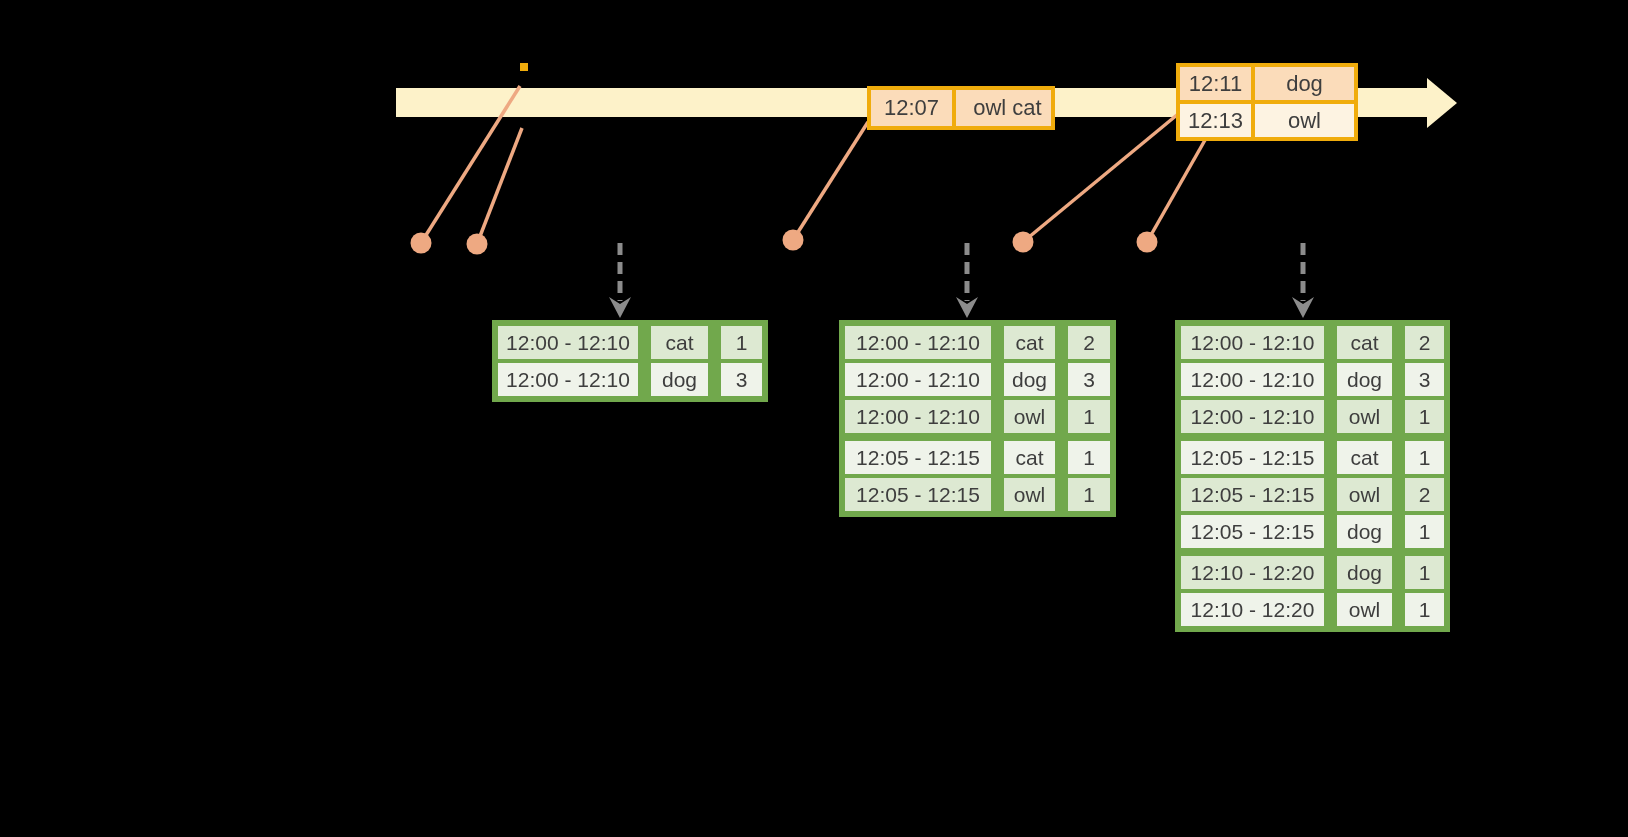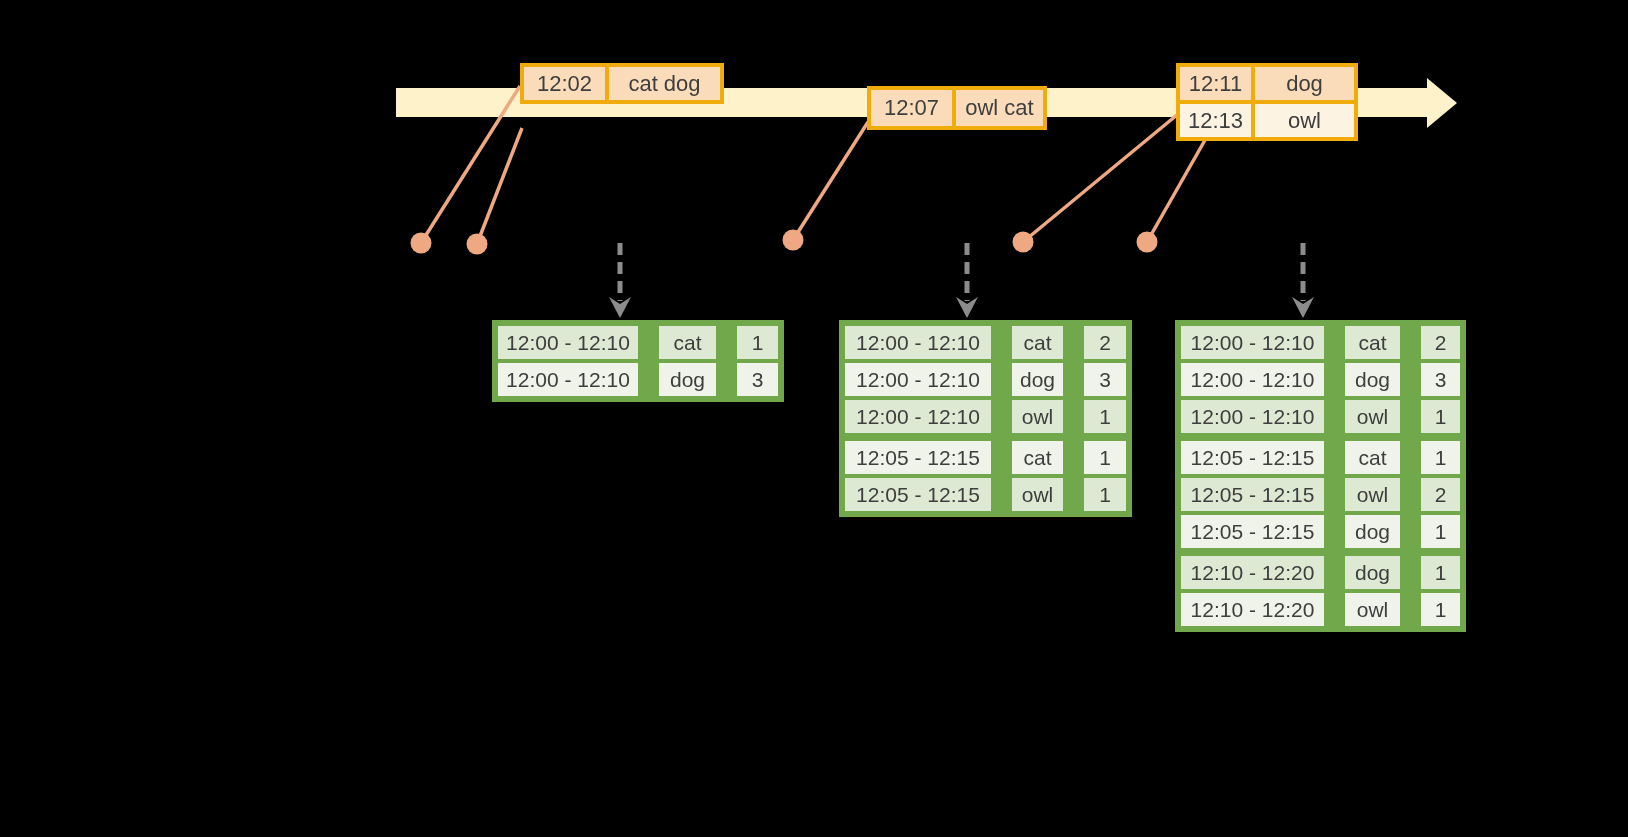--- a/index.html
+++ b/index.html
@@ -25,35 +25,35 @@
     font-size: 22px;
   }
   .ev-row { display: flex; gap: 4px; height: 33px; }
   .cell { display: flex; align-items: center; justify-content: center; }
   .ev-row.dark  > .cell { background: var(--peach-dark, #fbdcba); }
   .ev-row.light > .cell { background: var(--peach-light, #fdf3e2); }
   .box1 { left: 520px;  top: 63px; }
   .box1 .ev-time  { width: 81px; }  .box1 .ev-words { width: 111px; }
   .box2 { left: 867px;  top: 86px; }
   .box2 .ev-row   { height: 36px; border-radius: 11px; }
-  .box2 .ev-time  { width: 81px; }  .box2 .ev-words { width: 87px; }
+  .box2 .ev-time  { width: 81px; }  .box2 .ev-words { width: 87px; padding-left: 8px; }
   .box3 { left: 1176px; top: 63px; }
   .box3 .ev-time  { width: 71px; }  .box3 .ev-words { width: 99px; }
 
   
   .result-table {
     position: absolute;
     display: flex;
     flex-direction: column;
     gap: 4px;
     background: var(--green, #71a84c);
     border: 6px solid var(--green, #71a84c);
     font-size: 21px;
   }
-  .rt-row { display: flex; gap: 21px; height: 33px; }
+  .rt-row { display: flex; gap: 13px; height: 33px; }
   .rt-row.group-start { margin-top: 4px; }
   .rt-row.dark  > .cell { background: var(--green-row-dark, #dde9d2); }
   .rt-row.light > .cell { background: var(--green-row-light, #eff3ea); }
   .t1 { left: 492px;  top: 320px; }
   .t1 .rt-window { width: 140px; } .t1 .rt-word { width: 57px; } .t1 .rt-count { width: 41px; }
   .t2 { left: 839px;  top: 320px; }
   .t2 .rt-window { width: 146px; } .t2 .rt-word { width: 51px; } .t2 .rt-count { width: 42px; }
   .t3 { left: 1175px; top: 320px; }
   .t3 .rt-window { width: 143px; } .t3 .rt-word { width: 55px; } .t3 .rt-count { width: 39px; }
 </style>
@@ -89,24 +89,20 @@
       <line x1="1303" y1="243" x2="1303" y2="301"></line>
     </g>
     <g fill="var(--gray-arrow,#8c8c8c)">
       <path d="M609,297 L620,318 L631,297 L620,304 Z"></path>
       <path d="M956,297 L967,318 L978,297 L967,304 Z"></path>
       <path d="M1292,297 L1303,318 L1314,297 L1303,304 Z"></path>
     </g>
   </svg>
 
   <div class="event-box box1">
-      <div class="ev-row dark">
-        <div class="cell ev-time">12:02</div>
-        <div class="cell ev-words">cat dog</div>
-      </div>
     </div>
   <div class="event-box box2">
       <div class="ev-row dark">
         <div class="cell ev-time">12:07</div>
         <div class="cell ev-words">owl cat</div>
       </div>
     </div>
   <div class="event-box box3">
       <div class="ev-row dark">
         <div class="cell ev-time">12:11</div>

